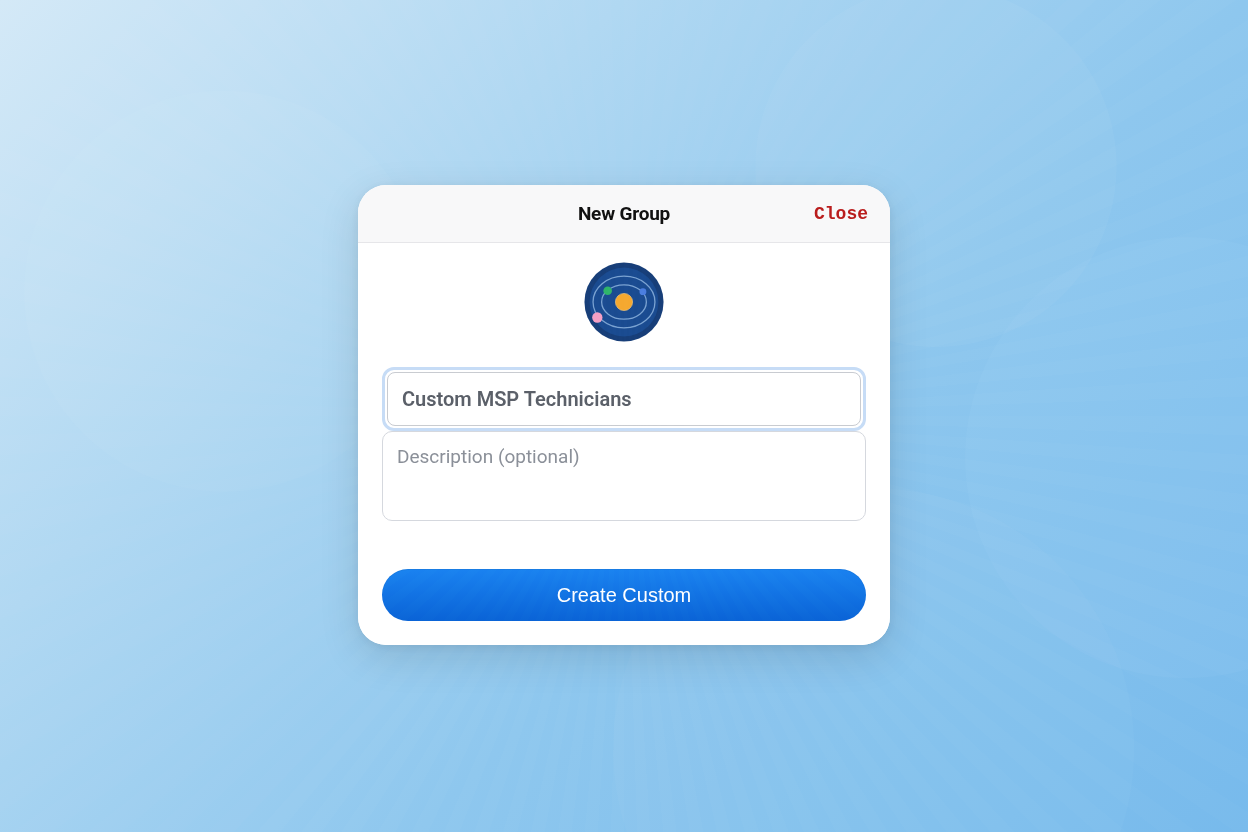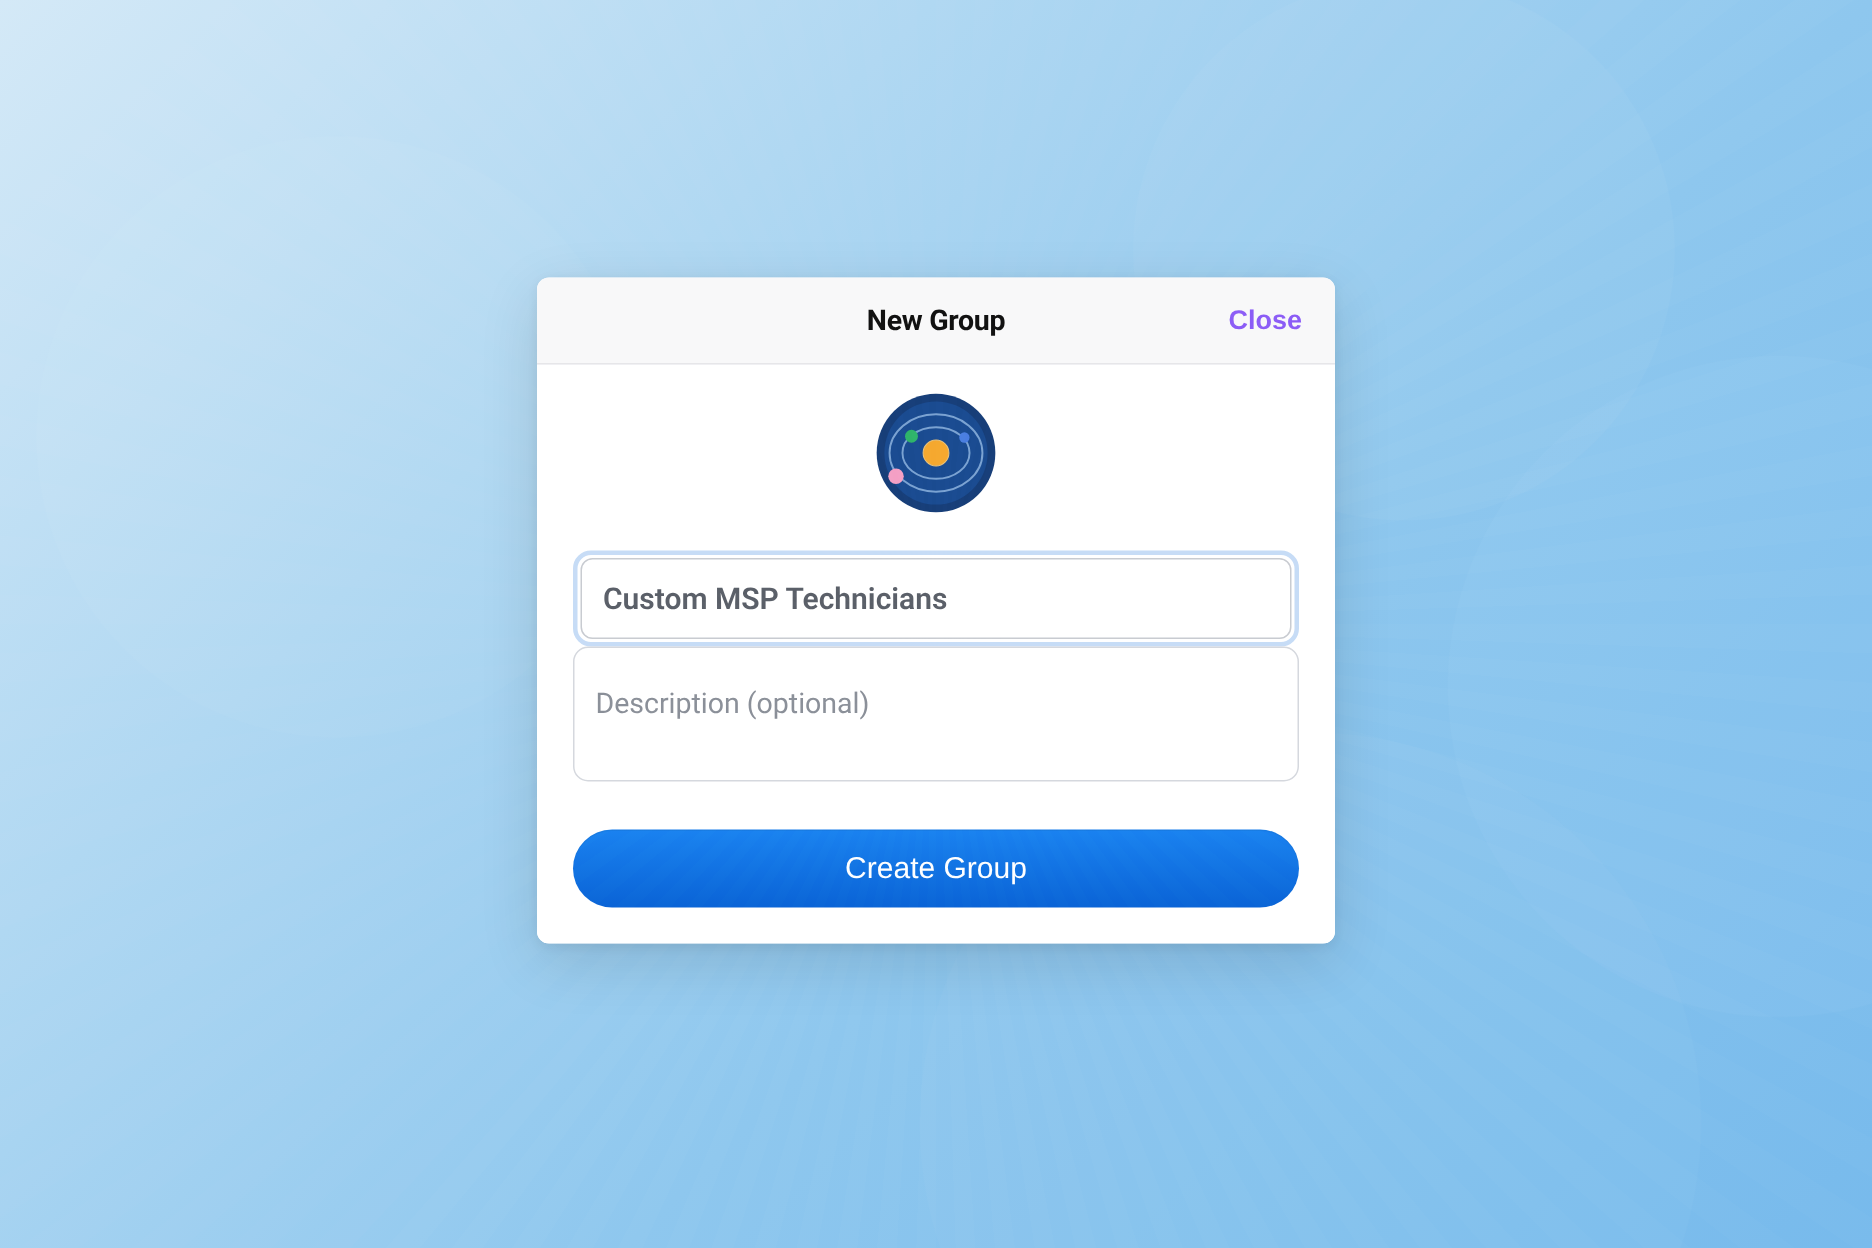--- a/index.html
+++ b/index.html
@@ -31,21 +31,21 @@
     mix-blend-mode: overlay;
     opacity: 0.35;
   }
 
   .modal {
     position: absolute;
     left: 358px;
     top: 185px;
     width: 532px;
     background: #fff;
-    border-radius: 8px;
+    border-radius: 28px;
     box-shadow: 0 12px 40px rgba(0,0,0,0.12), 0 2px 8px rgba(0,0,0,0.06);
     overflow: hidden;
   }
   .modal-header {
     position: relative;
     height: 58px;
     background: #f8f8f9;
     border-bottom: 1px solid #e6e6e9;
     display: flex;
     align-items: center;
@@ -57,24 +57,25 @@
     color: #111;
     letter-spacing: -0.2px;
   }
   .close-btn {
     position: absolute;
     right: 22px;
     top: 50%;
     transform: translateY(-52%);
     font-size: 18px;
     font-weight: 600;
-    color: #8b5cf6;
+    color: #b91c1c;
     background: none;
     border: none;
     cursor: pointer;
+    font-family: Liberation Mono, monospace;
   }
 
   .modal-body {
     padding: 16px 24px 24px 24px;
     background: #fff;
   }
 
   .icon-wrap {
     display: flex;
     justify-content: center;
@@ -103,27 +104,27 @@
     background: #fff;
     font-family: inherit;
   }
   .name-field::placeholder { color: #8f949d; font-weight: 500; }
 
   .desc-field {
     width: 100%;
     height: 90px;
     border: 1px solid #d5d8de;
     border-radius: 10px;
-    padding: 25px 14px;
+    padding: 13px 14px;
     font-size: 19px;
     color: #444;
     resize: none;
     outline: none;
     font-family: inherit;
-    margin-bottom: 28px;
+    margin-bottom: 44px;
   }
   .desc-field::placeholder { color: #8a8f98; }
 
   .create-btn {
     width: 100%;
     height: 52px;
     border: none;
     border-radius: 26px;
     background: linear-gradient(180deg, #1a82f0 0%, #0a63d6 100%);
     color: #fff;
@@ -163,17 +164,17 @@
           </svg>
         </span>
       </div>
 
       <div class="name-field-wrap">
         <input class="name-field" type="text" value="Custom MSP Technicians" placeholder="Group name" style="">
       </div>
 
       <textarea class="desc-field" placeholder="Description (optional)" style=""></textarea>
 
-      <button class="create-btn">Create Group</button>
+      <button class="create-btn">Create Custom</button>
 
     </div>
   </div>
 </div>
 
 </body></html>

